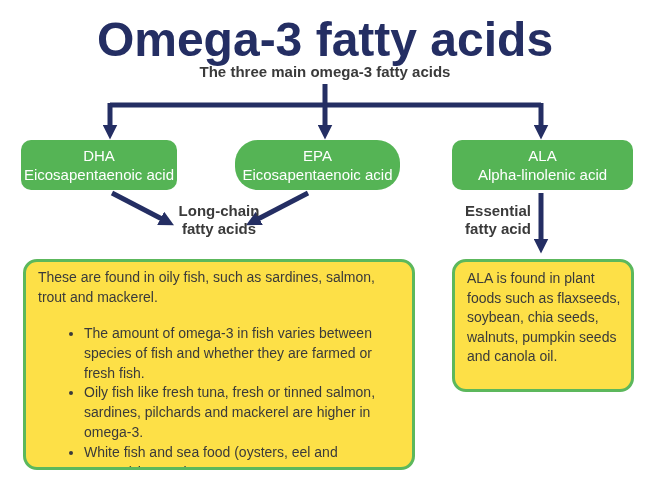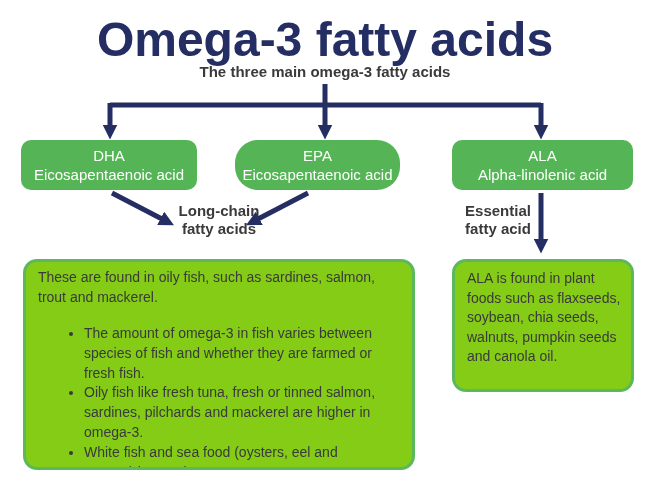--- a/index.html
+++ b/index.html
@@ -64,39 +64,39 @@
     border-radius: 10px;
     color: var(--white);
     display: flex;
     flex-direction: column;
     align-items: center;
     justify-content: center;
     text-align: center;
     font-size: 15px;
     line-height: 1.3;
   }
-  .node-dha { left: 21px;  width: 176px; }
+  .node-dha { left: 21px;  width: 156px; }
   .node-epa { left: 235px; width: 165px; border-radius: 23px; }
   .node-ala { left: 452px; width: 181px; }
   .side-label {
     position: absolute;
     top: 202px;
     text-align: center;
     font-size: 15px;
     font-weight: 600;
     line-height: 1.22;
     color: var(--text);
     white-space: pre-line;
   }
   .label-long-chain { left: 154px; width: 130px; }
   .label-essential  { left: 443px; width: 110px; }
   .info-box {
     position: absolute;
     top: 259px;
-    background: #84cc16;
+    background: #fde047;
     border: 3px solid var(--green-border);
     border-radius: 14px;
     font-size: 14px;
     line-height: 1.42;
     color: var(--text);
     overflow: hidden;
   }
   .info-box p { margin: 0; }
   .info-fish {
     left: 23px;

